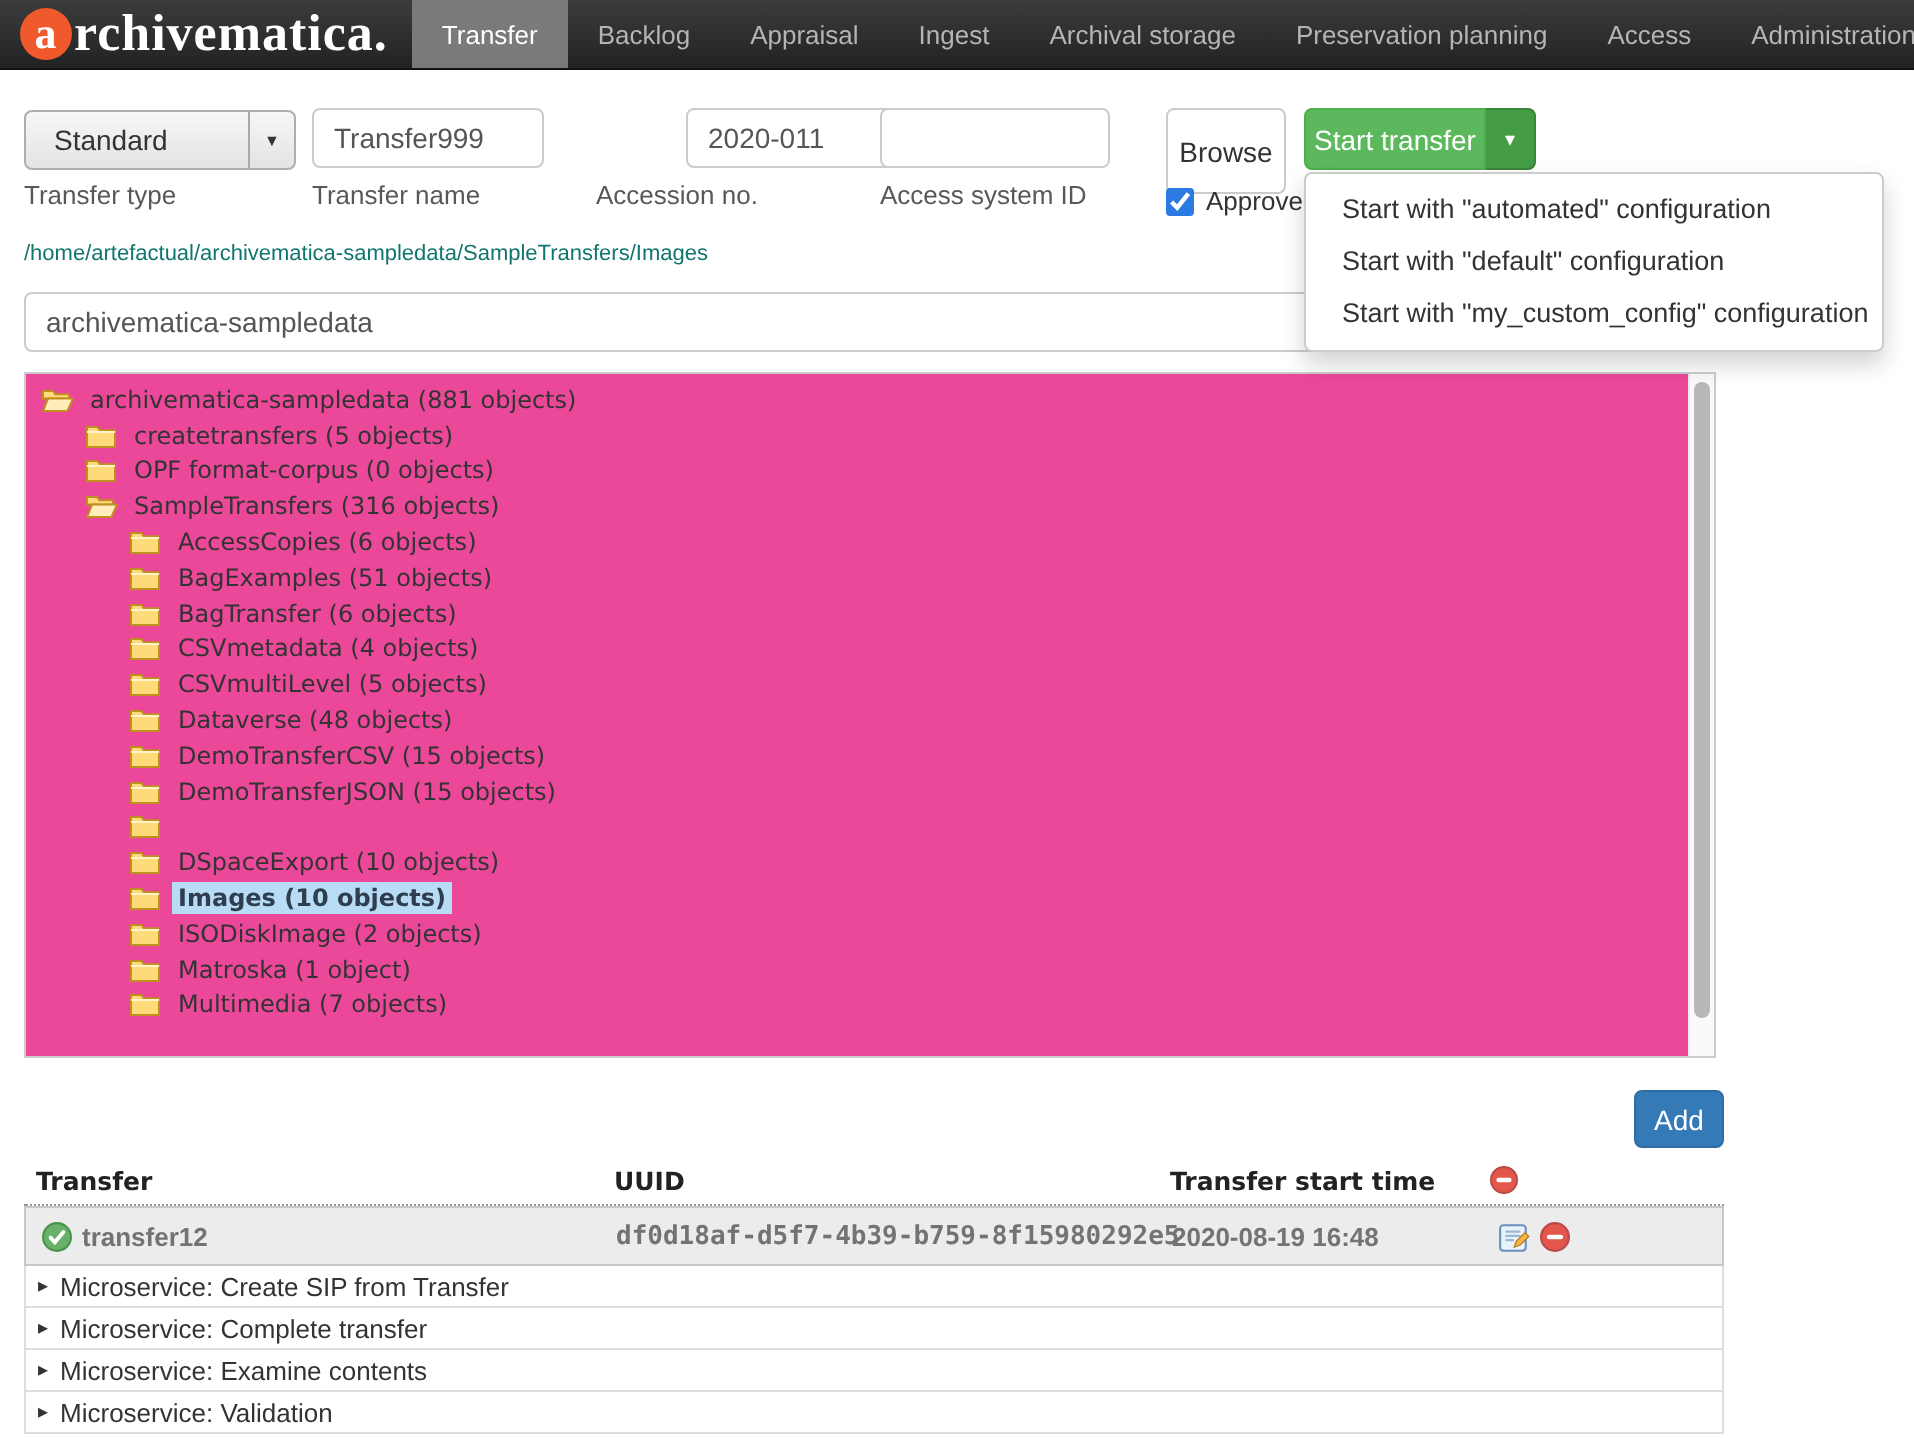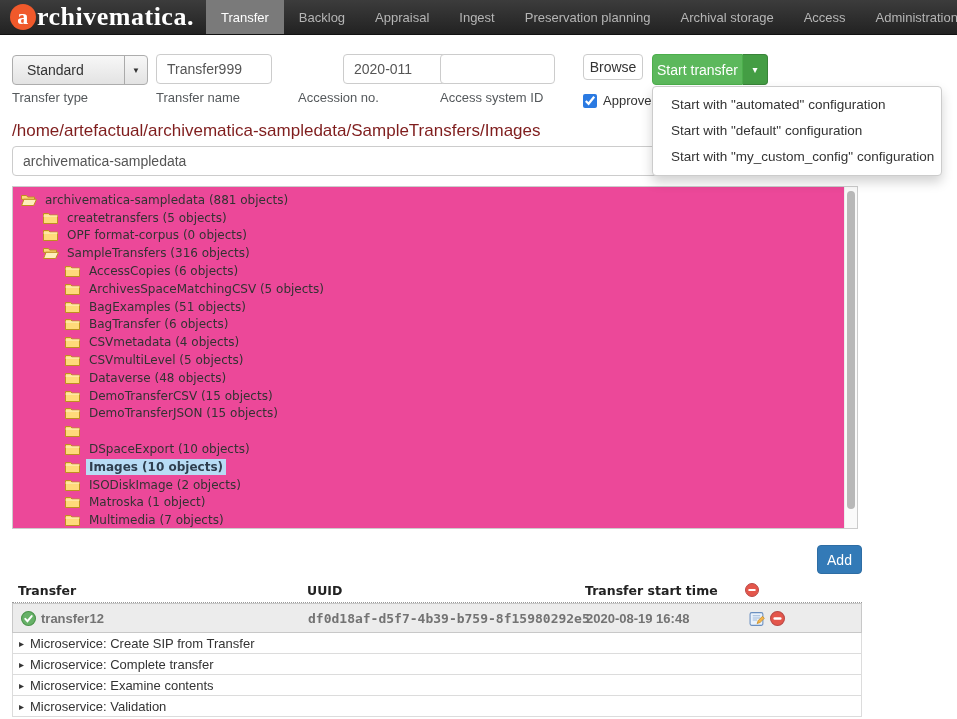--- a/index.html
+++ b/index.html
@@ -50,21 +50,21 @@
   }
   #inp-name      { left:156px; top:54px; width:116px; }
   #inp-accession { left:298px; top:54px; width:114px;margin-left:45px; }
   #inp-accessid  { left:440px; top:54px; width:115px; }
   .field-label { position:absolute; top:90px; font-size:13px; color:#55595c; }
   .btn {
     display:inline-flex; align-items:center; justify-content:center;
     font-size:14px; border-radius:4px; cursor:pointer; border:1px solid transparent;
   }
   .btn-browse {
-    position:absolute; left:583px; top:54px; width:60px; height:26px;
+    position:absolute; left:583px; top:54px; width:60px; height:43px;
     background:#fff; border-color:#ccc; color:#333;
   }
   .btn-group { position:absolute; left:652px; top:54px; height:31px; display:flex; }
   .btn-start {
     width:91px; height:31px; background:#5cb85c; border:1px solid #4cae4c;
     border-radius:4px 0 0 4px; color:#fff; display:flex;
     align-items:center; justify-content:center; font-size:14px; cursor:pointer;
   }
   .btn-start-caret {
     width:25px; height:31px; background:#449d44; border:1px solid #398439;
@@ -80,21 +80,21 @@
     position:absolute; left:652px; top:86px; width:290px; z-index:50;
     background:#fff; border:1px solid #ccc; border-radius:4px;
     box-shadow:0 6px 12px rgba(0,0,0,.18); padding:5px 0;
   }
   .menu-item {
     padding:5px 18px; font-size:13.5px; color:#333; white-space:nowrap;
     line-height:16px; cursor:pointer;
   }
 
   
-  .path { position:absolute; left:12px; top:121px; font-size:17px; color:#7f1d1d; }
+  .path { position:absolute; left:12px; top:121px; font-size:11px; color:#0f766e; }
   #inp-search { left:12px; top:146px; width:846px; }
 
   
   .tree {
     position:absolute; left:12px; top:186px; width:846px; height:343px;
     border:1px solid #ccc; background:#ec4899; overflow:hidden;
     font-family:"DejaVu Sans", sans-serif; font-size:12px; color:#333;
     padding-top:4px;
   }
   .tree-row { height:17.8px; display:flex; align-items:center; cursor:pointer; }
@@ -152,22 +152,22 @@
 
   <div class="navbar">
     <div class="logo">
       <span class="logo-a">a</span>
         <span>rchivematica.</span>
     </div>
     <div class="nav-item active">Transfer</div>
     <div class="nav-item">Backlog</div>
     <div class="nav-item">Appraisal</div>
     <div class="nav-item">Ingest</div>
+    <div class="nav-item">Archival storage</div>
     <div class="nav-item">Preservation planning</div>
-    <div class="nav-item">Archival storage</div>
     <div class="nav-item">Access</div>
     <div class="nav-item">Administration</div>
 
   </div>
 
   <div class="select">
     <span class="select-value">Standard</span>
     <span class="select-caret">▼</span>
   </div>
   <input class="txt" id="inp-name" value="Transfer999" style="">
@@ -239,29 +239,20 @@
       <span class="tlabel">SampleTransfers (316 objects)</span>
     </div>
     <div class="tree-row lvl2">
       <span class="ficon">
           <svg width="15" height="12" viewBox="0 0 15 12">
             <path d="M.5 1.5h5.2l1.2 1.6h7.6v8.4H.5z" fill="#ffda7a" stroke="#c08f1f"></path>
             <path d="M.5 4h14" stroke="#fff3c9"></path>
           </svg>
         </span>
       <span class="tlabel">AccessCopies (6 objects)</span>
-    </div>
-    <div class="tree-row lvl2">
-      <span class="ficon">
-          <svg width="15" height="12" viewBox="0 0 15 12">
-            <path d="M.5 1.5h5.2l1.2 1.6h7.6v8.4H.5z" fill="#ffda7a" stroke="#c08f1f"></path>
-            <path d="M.5 4h14" stroke="#fff3c9"></path>
-          </svg>
-        </span>
-      <span class="tlabel">ArchivesSpaceMatchingCSV (5 objects)</span>
     </div>
     <div class="tree-row lvl2">
       <span class="ficon">
           <svg width="15" height="12" viewBox="0 0 15 12">
             <path d="M.5 1.5h5.2l1.2 1.6h7.6v8.4H.5z" fill="#ffda7a" stroke="#c08f1f"></path>
             <path d="M.5 4h14" stroke="#fff3c9"></path>
           </svg>
         </span>
       <span class="tlabel">BagExamples (51 objects)</span>
     </div>

